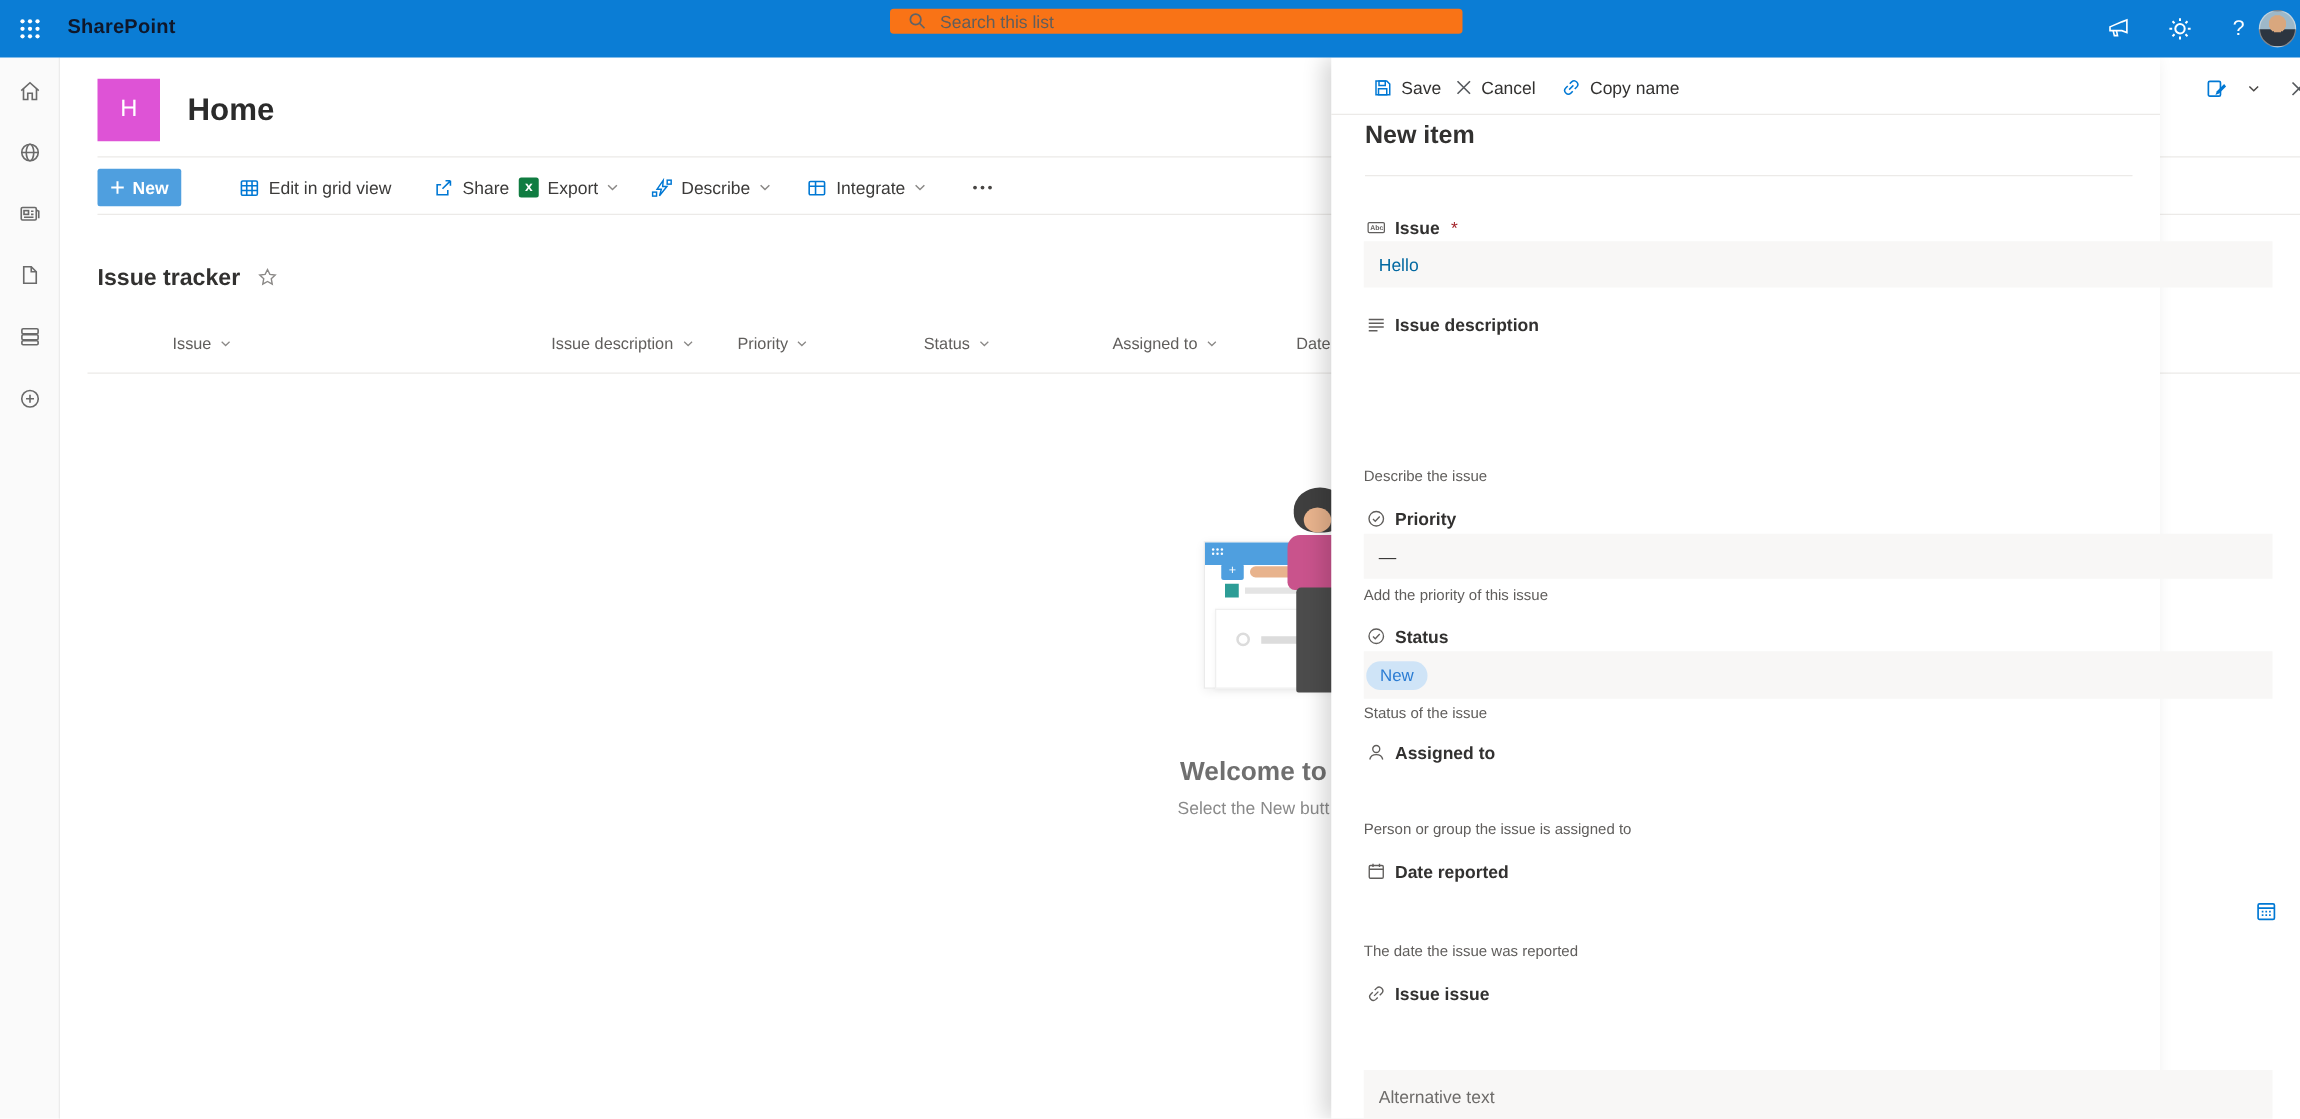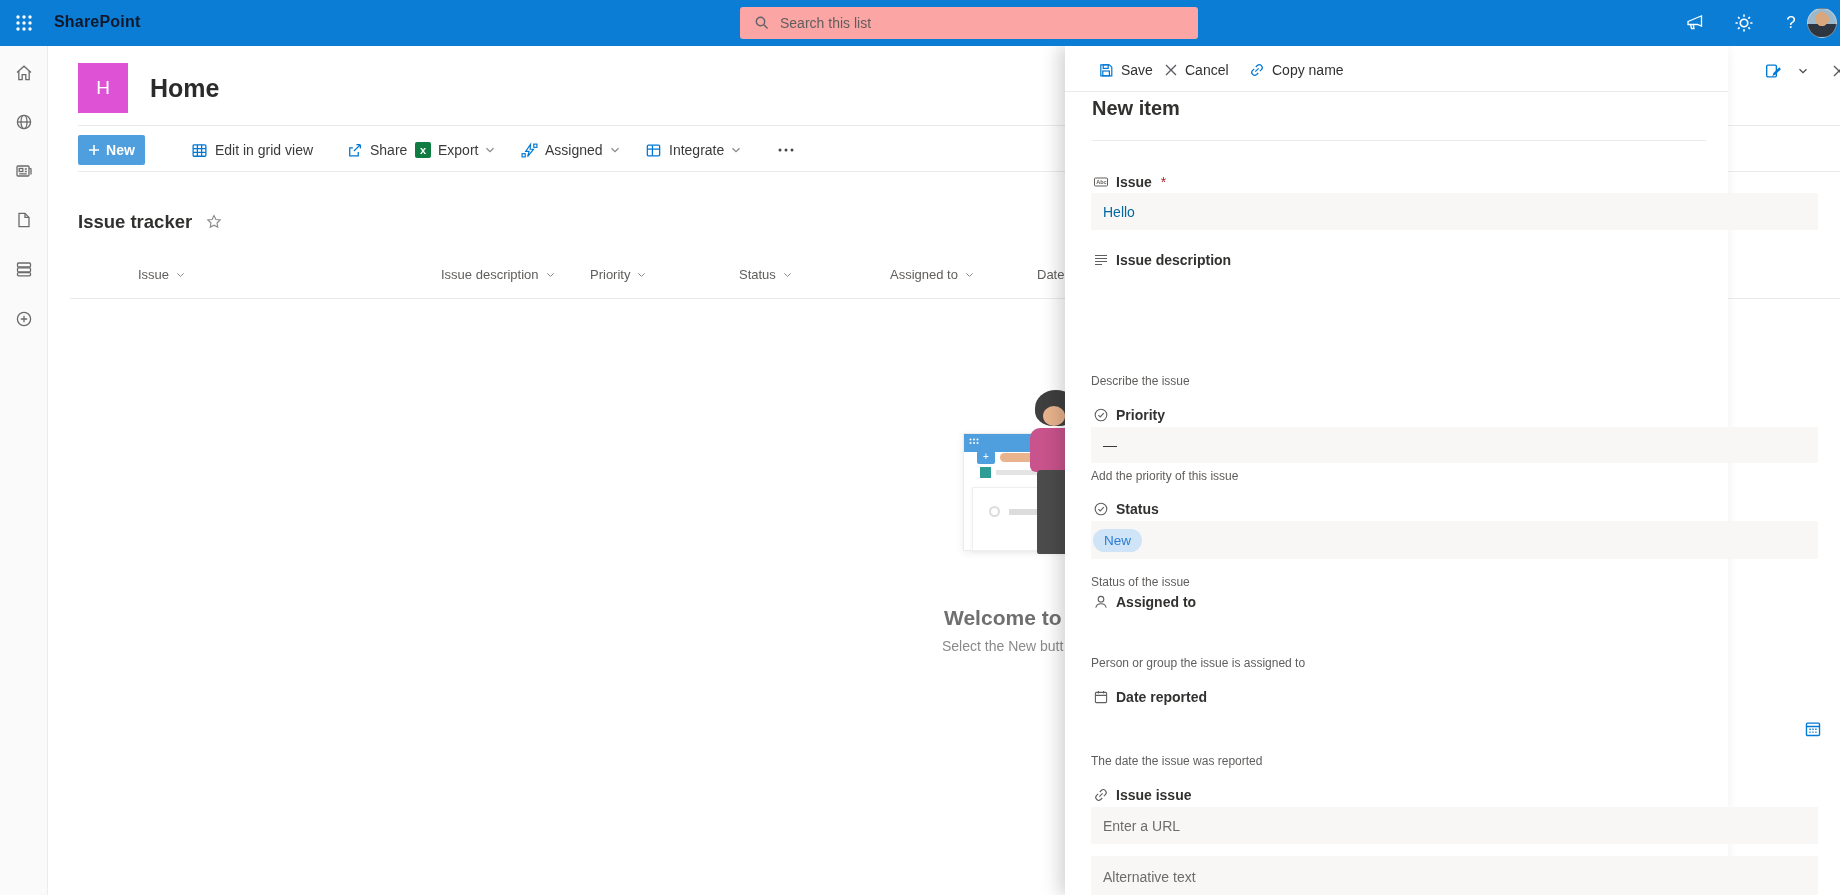--- a/index.html
+++ b/index.html
@@ -6,21 +6,21 @@
   html,body { width:1840px; height:895px; }
   body {
     position:relative; overflow:hidden; background:#fff;
     font-family:"Liberation Sans", sans-serif; color:#323130;
   }
 
   
   .topbar { position:absolute; top:0; left:0; right:0; height:46px; background:#0b7dd5; z-index:30; }
   .waffle-btn { position:absolute; left:0; top:0; width:48px; height:46px; display:flex; align-items:center; justify-content:center; cursor:pointer; }
   .app-title { position:absolute; left:54px; top:13px; color:#0f172a; font-size:16px; font-weight:bold; letter-spacing:.2px; }
-  .searchbox { position:absolute; left:740px; top:7px; width:458px; height:32px; background:#fca5a5; border-radius:3px; display:flex; align-items:center; }
+  .searchbox { position:absolute; left:712px; top:7px; width:458px; height:20px; background:#f97316; border-radius:3px; display:flex; align-items:center; }
   .searchbox svg { margin-left:14px; }
   .searchbox input { border:none; outline:none; background:transparent; font-size:14px; margin-left:10px; width:380px; font-family:"Liberation Sans",sans-serif; color:#323130; }
   .searchbox input::placeholder { color:#605e5c; }
   .tb-ico { position:absolute; top:7px; width:32px; height:32px; display:flex; align-items:center; justify-content:center; cursor:pointer; }
   .help-q { color:#fff; font-size:17px; font-weight:400; }
   .avatar { position:absolute; left:1807px; top:8px; width:30px; height:30px; border-radius:50%; cursor:pointer;
     background:
       radial-gradient(circle at 50% 36%, #d9a77e 0 30%, rgba(0,0,0,0) 31%),
       linear-gradient(180deg,#9db8c9 0 52%, #2c3540 52%);
     border:1px solid rgba(255,255,255,.4); }
@@ -192,21 +192,21 @@
         <path d="M1.5 1.2 L5 4.6 L8.5 1.2"></path>
       </svg>
   </div>
 
   <div class="cmd-item" style="left:473px;">
     <svg width="17" height="17" viewBox="0 0 16 16" fill="none" stroke="#0078d4" stroke-width="1.1">
       <path d="M9 2.2 L4.4 8.8 H7.6 L6.2 13.8 L11.8 6.8 H8.6 Z"></path>
       <rect x="12" y="2" width="3" height="3"></rect>
         <rect x="1" y="11" width="3" height="3"></rect>
     </svg>
-    <span>Assigned</span>
+    <span>Describe</span>
     <svg width="10" height="6" viewBox="0 0 10 6" fill="none" stroke="#8a8886" stroke-width="1.2">
         <path d="M1.5 1.2 L5 4.6 L8.5 1.2"></path>
       </svg>
   </div>
 
   <div class="cmd-item" style="left:597px;">
     <svg width="17" height="17" viewBox="0 0 16 16" fill="none" stroke="#0078d4" stroke-width="1.2">
       <rect x="2.2" y="3" width="11.6" height="10" rx="1"></rect>
         <path d="M2.2 6.6 H13.8 M7 3 V13"></path>
     </svg>
@@ -380,21 +380,21 @@
   <div class="f-label" style="left:28px; top:455px;">
     <svg width="16" height="16" viewBox="0 0 16 16" fill="none" stroke="#605e5c" stroke-width="1.1">
       <circle cx="8" cy="8" r="5.8"></circle>
         <path d="M5.4 8.2 L7.2 10 L10.8 6.2"></path>
     </svg>
     <span>Status</span>
   </div>
   <div class="f-row" style="top:475px; height:38px;">
     <span class="pill">New</span>
   </div>
-  <div class="f-helper" style="top:517px;margin-top:12px;">Status of the issue</div>
+  <div class="f-helper" style="top:517px;">Status of the issue</div>
 
   <div class="f-label" style="left:28px; top:548px;">
     <svg width="16" height="16" viewBox="0 0 16 16" fill="none" stroke="#605e5c" stroke-width="1.1">
       <circle cx="8" cy="5.2" r="2.8"></circle>
         <path d="M2.8 13.6 a5.3 4.8 0 0 1 10.4 0"></path>
     </svg>
     <span>Assigned to</span>
   </div>
   <div class="f-helper" style="top:610px;">Person or group the issue is assigned to</div>
 
@@ -414,17 +414,16 @@
   <div class="f-helper" style="top:708px;">The date the issue was reported</div>
 
   <div class="f-label" style="left:28px; top:741px;">
     <svg width="16" height="16" viewBox="0 0 16 16" fill="none" stroke="#605e5c" stroke-width="1.1">
       <path d="M6.3 9.7 L9.7 6.3"></path>
       <path d="M5.2 6.8 L3.6 8.4 a2.9 2.9 0 0 0 4.1 4.1 L9.2 11"></path>
       <path d="M10.8 9.2 L12.4 7.6 a2.9 2.9 0 0 0 -4.1 -4.1 L6.8 5"></path>
     </svg>
     <span>Issue issue</span>
   </div>
-  <input class="f-input" style="top: 761px; height: 37px;" type="text" placeholder="Enter a URL">
 
   <input class="f-input" style="top: 810px; height: 42px;" type="text" placeholder="Alternative text">
 
 </aside>
 
 </body></html>

